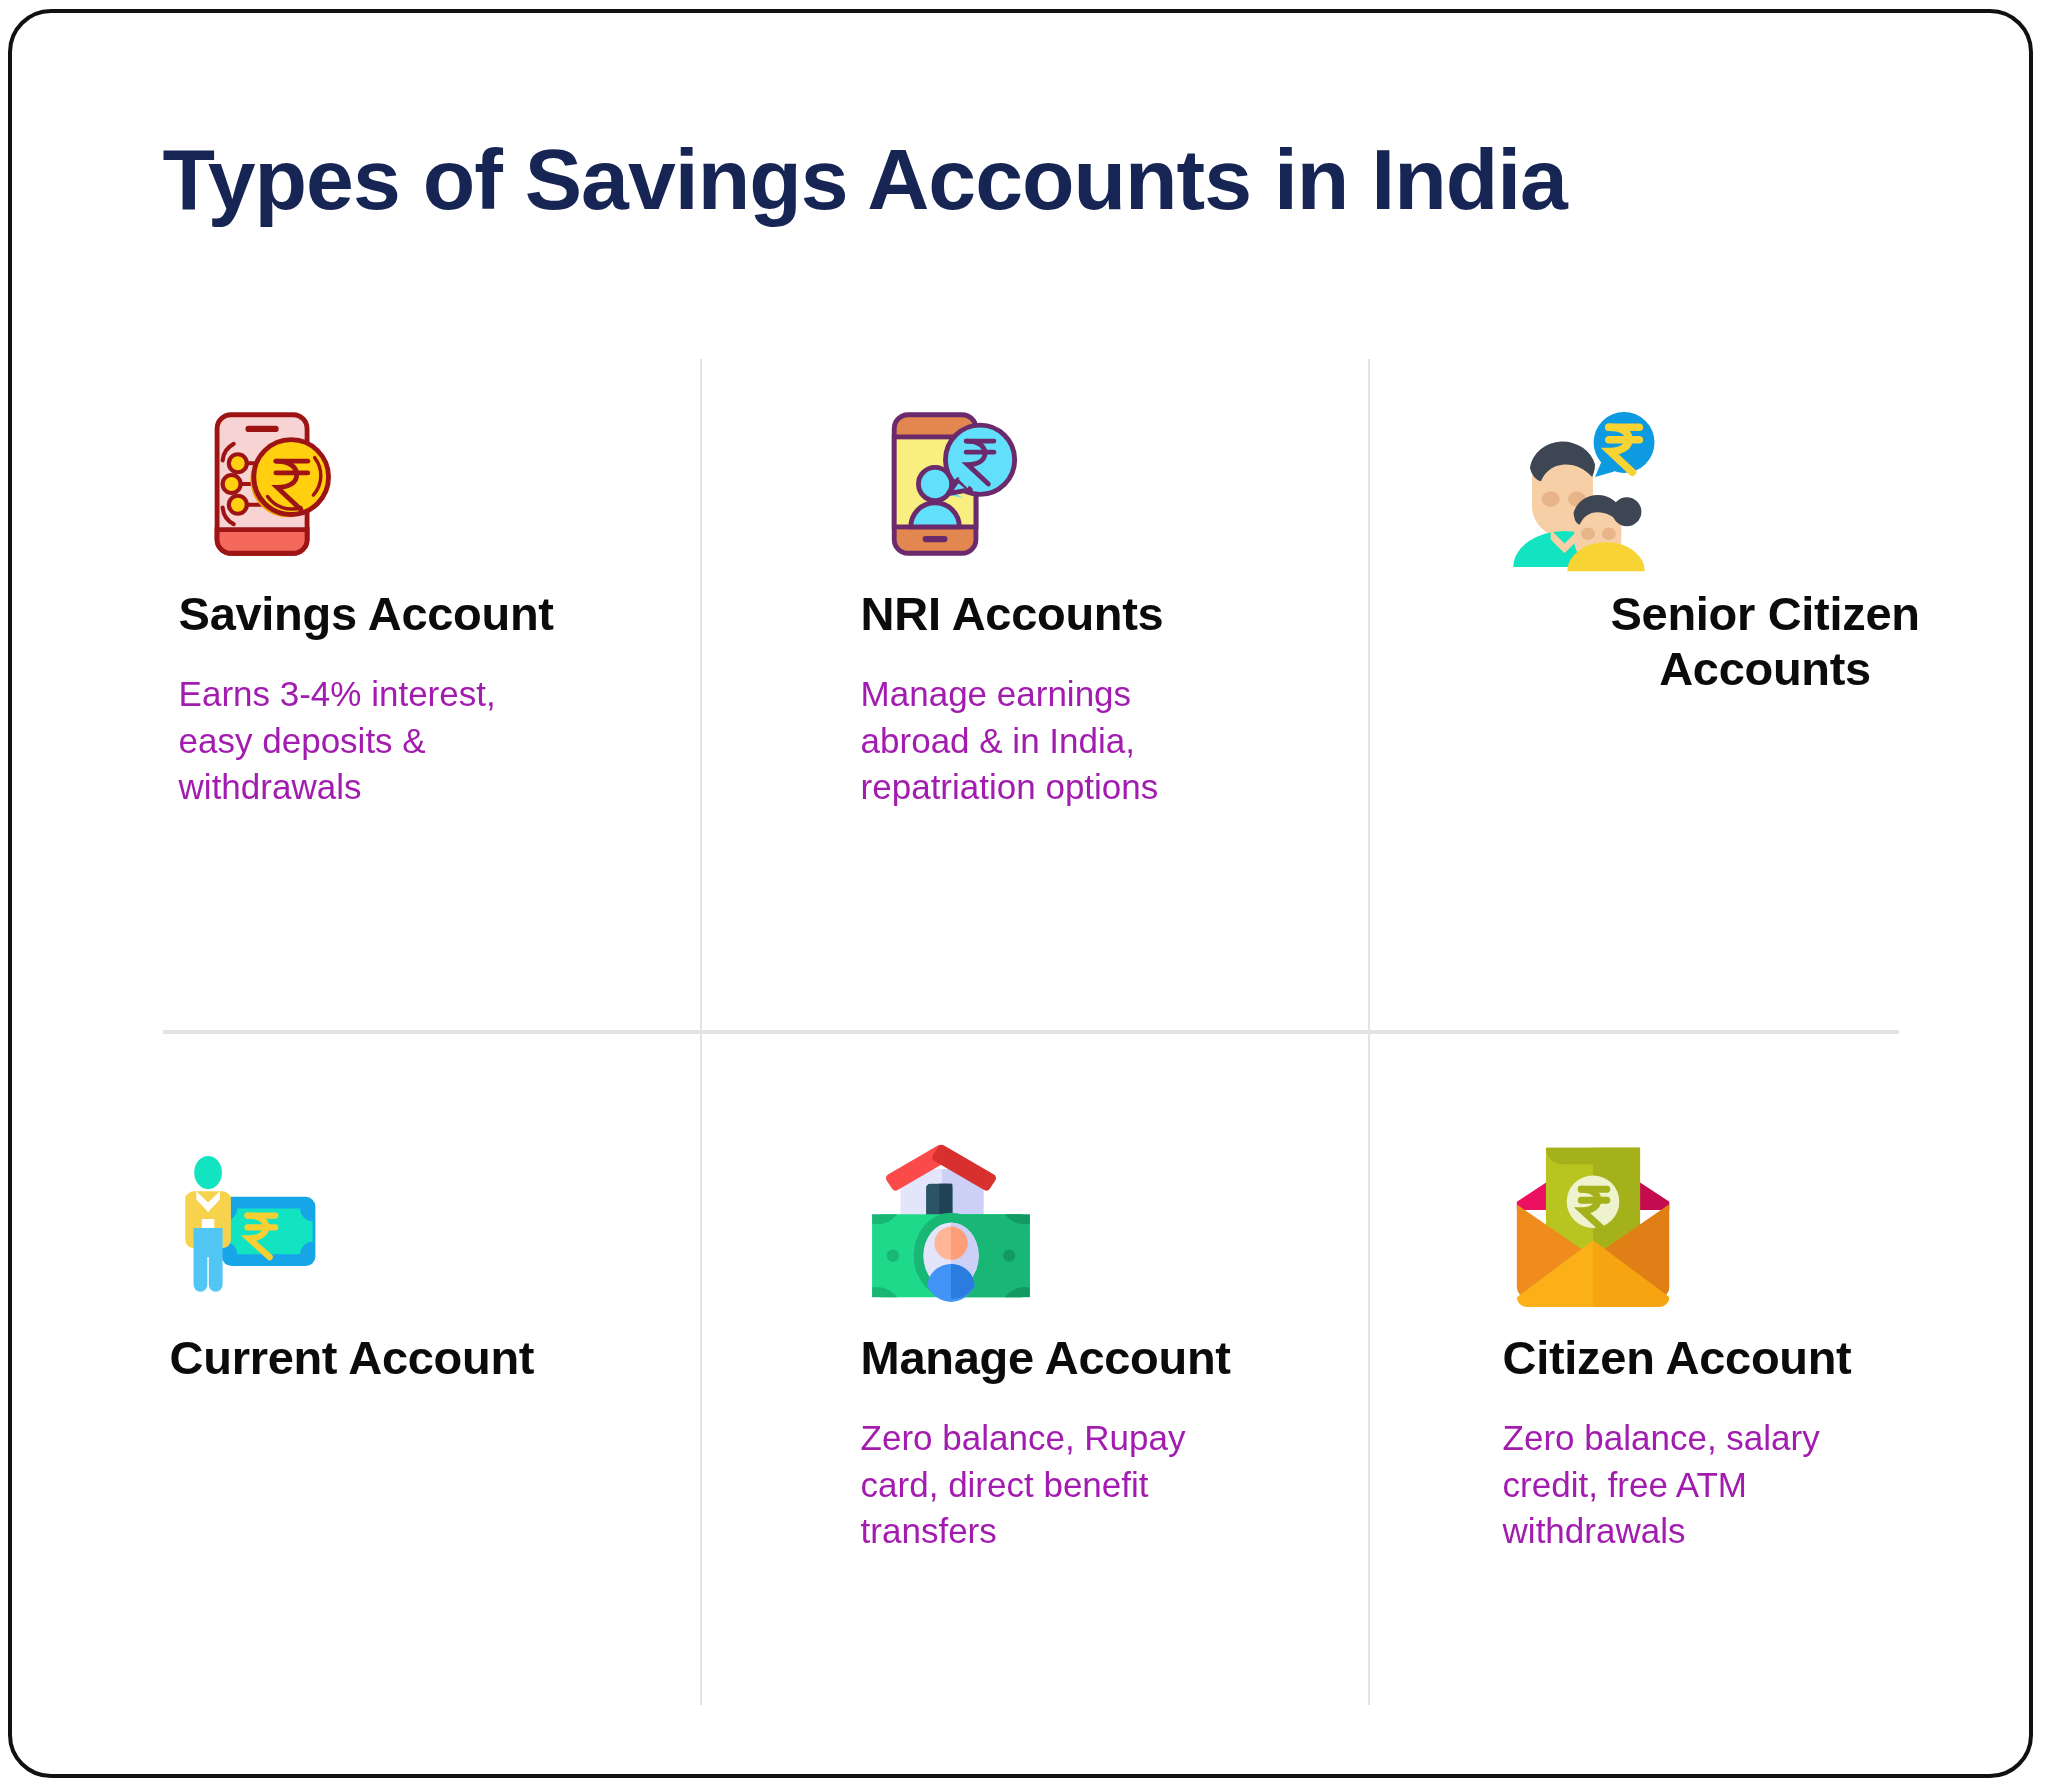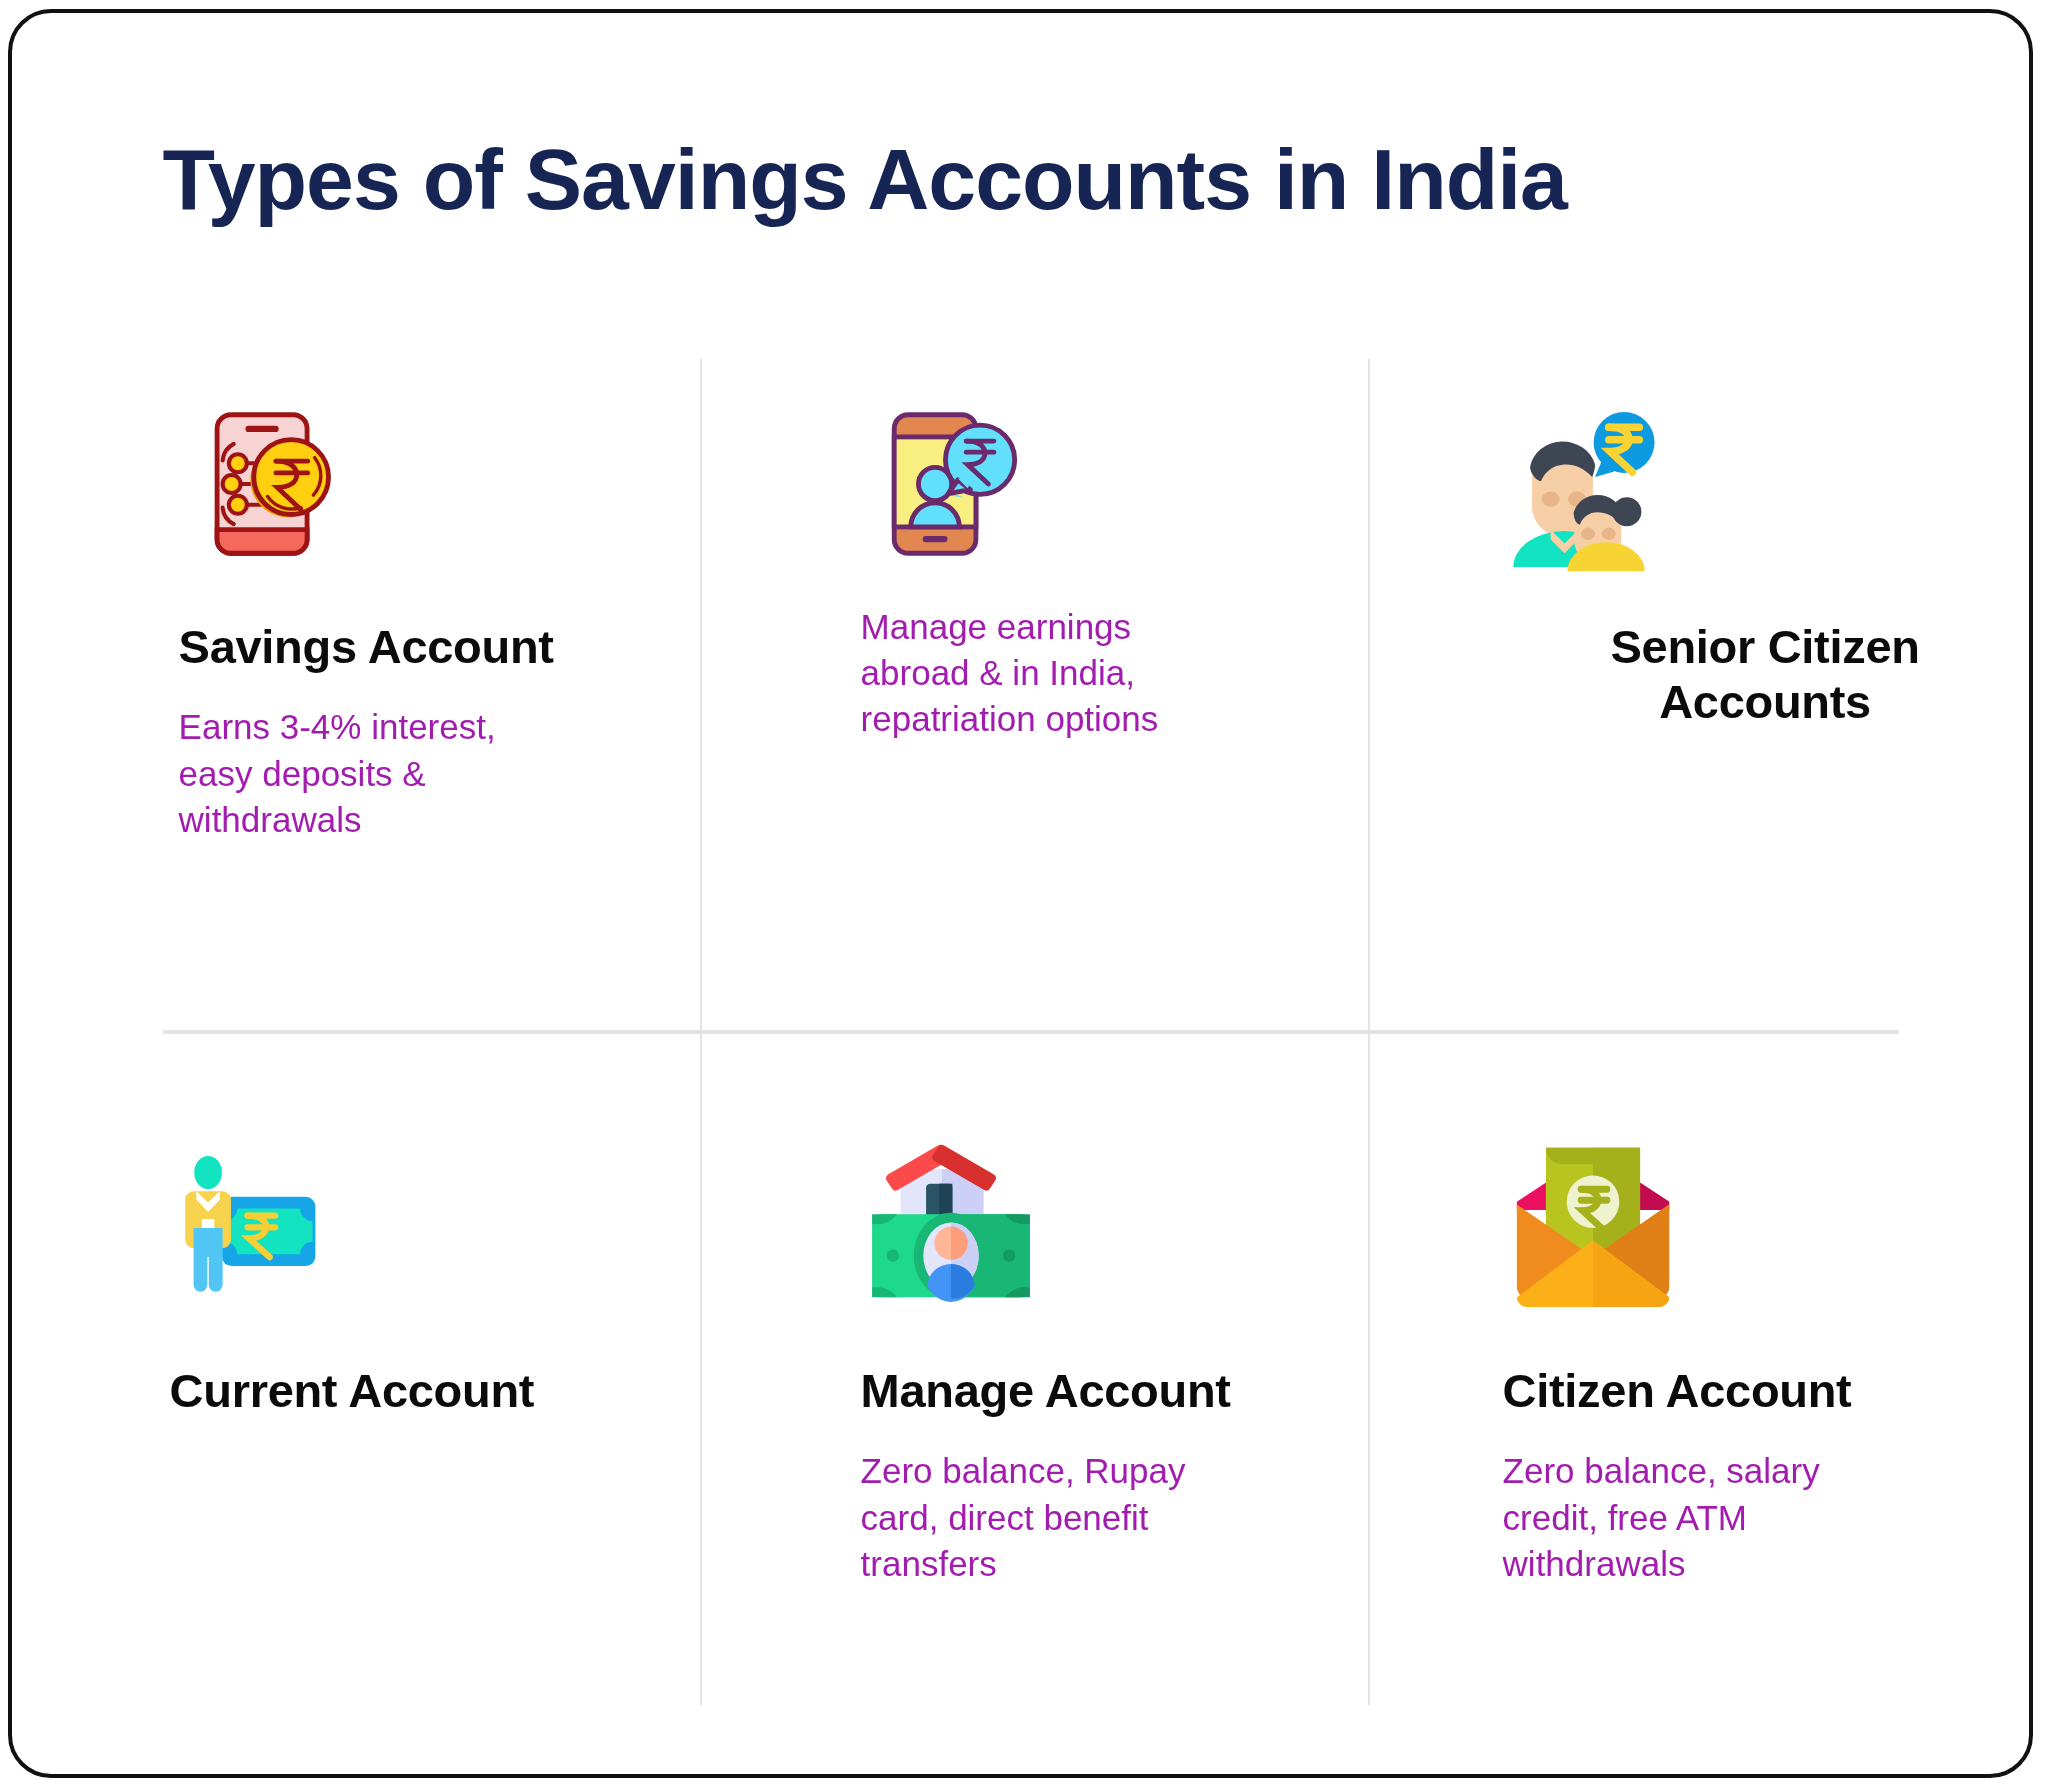--- a/index.html
+++ b/index.html
@@ -79,21 +79,21 @@
   .card.c5 { left: 1491px; top: 1125px; }
 
   .card-icon {
     width: 180px;
     height: 180px;
     position: relative;
   }
   .card-icon svg { display: block; width: 100%; height: 100%; }
 
   .card-title {
-    margin-top: 45px;
+    margin-top: 12px;
     font-size: 47px;
     font-weight: 700;
     color: #0b0b0b;
     line-height: 1.18;
     letter-spacing: -0.3px;
   }
   .card-desc {
     margin-top: 30px;
     font-size: 35px;
     font-weight: 400;
@@ -159,20 +159,21 @@
           <circle cx="172" cy="95" r="50" fill="#61dffb" stroke="#6b2a6b" stroke-width="7"></circle>
           <path d="M140 124 l-14 20 l32 -6 z" fill="#61dffb" stroke="#6b2a6b" stroke-width="7" stroke-linejoin="round"></path>
           <path d="M140 122 l22 0 l-8 14 z" fill="#61dffb"></path>
           <g stroke="#6b2a6b" stroke-width="7" stroke-linecap="round" fill="none">
             <line x1="152" y1="68" x2="192" y2="68"></line>
             <line x1="152" y1="84" x2="192" y2="84"></line>
             <path d="M152 68 c20 0 27 9 27 18 s-9 16 -25 16 l30 28"></path>
           </g>
         </svg>
       </div>
+      <div class="card-title">NRI Accounts</div>
       <div class="card-desc">Manage earnings
 abroad &amp; in India,
 repatriation options</div>
     </div>
 
     <div class="card c2">
       <div class="card-icon">
         <svg viewBox="0 0 260 260">
           <circle cx="172" cy="70" r="44" fill="#0e9ae0"></circle>
           <path d="M140 96 l-10 24 l28 -8 z" fill="#0e9ae0"></path>

